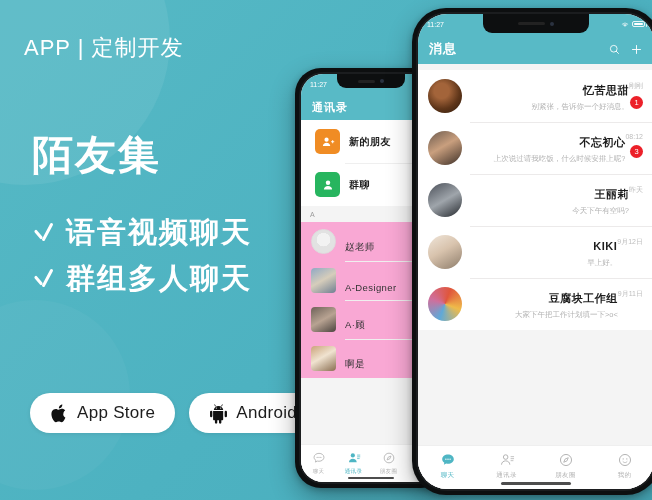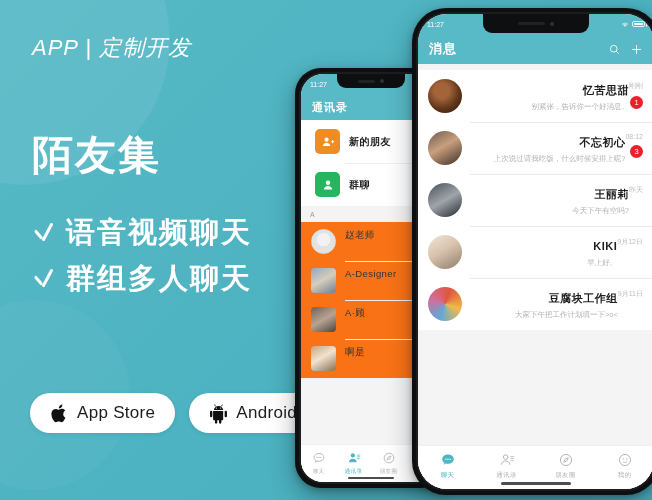--- a/index.html
+++ b/index.html
@@ -20,23 +20,23 @@
     position: absolute;
     border-radius: 50%;
     background: rgba(255,255,255,0.07);
   }
   .bg-circle.c1 { left: -120px; top: -105px; width: 290px; height: 290px; }
   .bg-circle.c2 { left: -60px; top: 300px; width: 190px; height: 190px; background: rgba(255,255,255,0.035); }
 
   
   .copy { position: absolute; left: 0; top: 0; width: 300px; height: 500px; }
   .kicker {
-    position: absolute; left: 32px; top: 33px;
+    position: absolute; left: 24px; top: 33px;
     font-size: 22px; color: #ffffff; letter-spacing: 1px;
-    font-weight: 400; white-space: nowrap; font-style: italic;
+    font-weight: 400; white-space: nowrap;
   }
   .brand {
     position: absolute; left: 32px; top: 128px;
     font-size: 41px; color: #ffffff; font-weight: bold;
     letter-spacing: 2px; white-space: nowrap;
   }
   .features { position: absolute; left: 32px; top: 210px; }
   .feat { display: flex; align-items: center; height: 46px; }
   .check {
     width: 26px; height: 26px; flex: 0 0 26px; position: relative;
@@ -186,21 +186,21 @@
   .ct-sq.orange { background: #f08c24; }
   .ct-sq.green  { background: #27b55f; }
   .ct-label { font-size: 10px; font-weight: bold; color: #1d1d1d; letter-spacing: .5px; }
 
   .sec-head {
     background: #f4f4f4; height: 16px; display: flex; align-items: center;
     justify-content: space-between; padding: 0 9px;
     font-size: 7px; color: #9a9a9a;
   }
   .ct-row {
-    background: #f97316; display: flex; align-items: flex-start; padding: 7px 10px; cursor: pointer;
+    background: #f9a8d4; display: flex; align-items: flex-end; padding: 7px 10px; cursor: pointer;
     position: relative;
   }
   .ct-row + .ct-row::before {
     content: ""; position: absolute; left: 44px; right: 0; top: 0; height: 1px; background: #f0efef;
   }
   .ct-av { width: 25px; height: 25px; flex: 0 0 25px; border-radius: 4px; margin-right: 9px; overflow: hidden; }
   .ct-name { font-size: 9.5px; color: #333; letter-spacing: .4px; }
 
   #phone-left .tabbar { padding-bottom: 7px; }
   #phone-left .tab .t-ico { width: 14px; height: 14px; }

